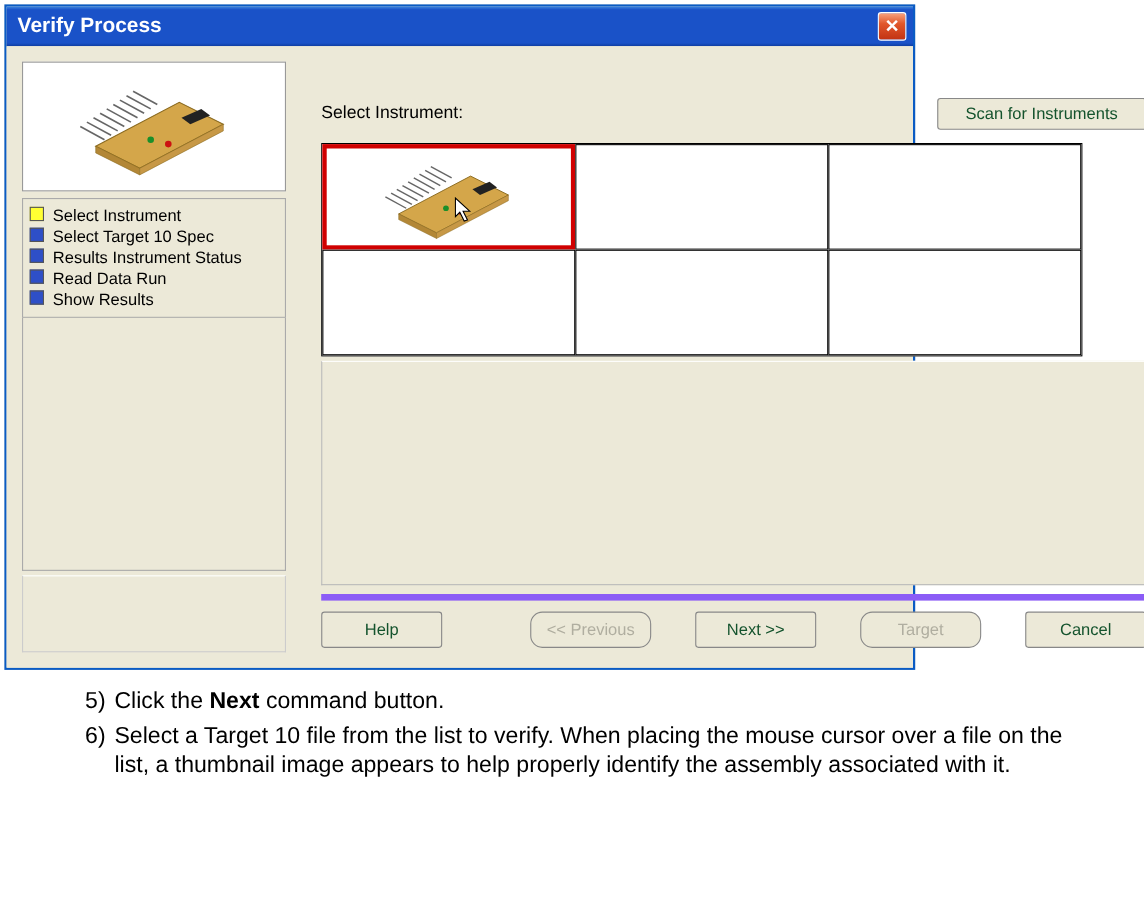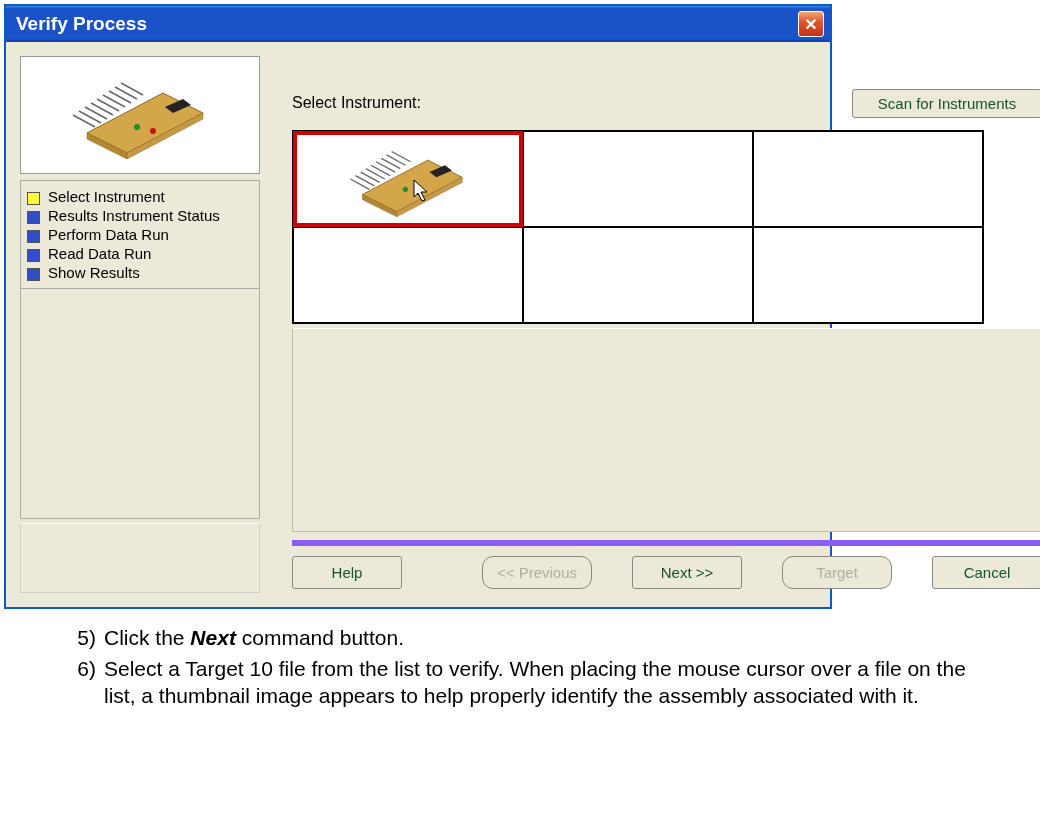--- a/index.html
+++ b/index.html
@@ -63,21 +63,21 @@
     overflow: hidden;
   }
   .steps-box {
     margin-top: 6px;
     border: 1px solid #aaa;
     background: #ece9d8;
     padding: 6px 6px 6px 6px;
   }
   .step-item {
     display: flex;
-    align-items: flex-end;
+    align-items: flex-start;
     gap: 8px;
     padding: 1px 0;
     font-size: 15px;
     color: #000;
   }
   .step-bullet {
     width: 13px;
     height: 13px;
     display: inline-block;
     border: 1px solid #555;
@@ -186,21 +186,21 @@
   .instr-row {
     display: flex;
     margin-bottom: 4px;
   }
   .instr-num {
     min-width: 34px;
     text-align: right;
     padding-right: 8px;
   }
   .instr-text { flex: 1; }
-  .bolditalic { font-weight: bold; font-style: italic; }
+  .bolditalic { font-weight: bold; }
 
   .cursor-overlay {
     position: absolute;
     top: 44px;
     left: 116px;
     pointer-events: none;
   }
 </style>
 </head>
 <body>
@@ -238,25 +238,25 @@
         </svg>
       </div>
 
       <div class="steps-box">
         <div class="step-item">
           <span class="step-bullet bullet-yellow"></span>
           <span>Select Instrument</span>
         </div>
         <div class="step-item">
           <span class="step-bullet bullet-blue"></span>
+          <span>Select Target 10 Spec</span>
+        </div>
+        <div class="step-item">
+          <span class="step-bullet bullet-blue"></span>
           <span>Results Instrument Status</span>
-        </div>
-        <div class="step-item">
-          <span class="step-bullet bullet-blue"></span>
-          <span>Perform Data Run</span>
         </div>
         <div class="step-item">
           <span class="step-bullet bullet-blue"></span>
           <span>Read Data Run</span>
         </div>
         <div class="step-item">
           <span class="step-bullet bullet-blue"></span>
           <span>Show Results</span>
         </div>
       </div>

